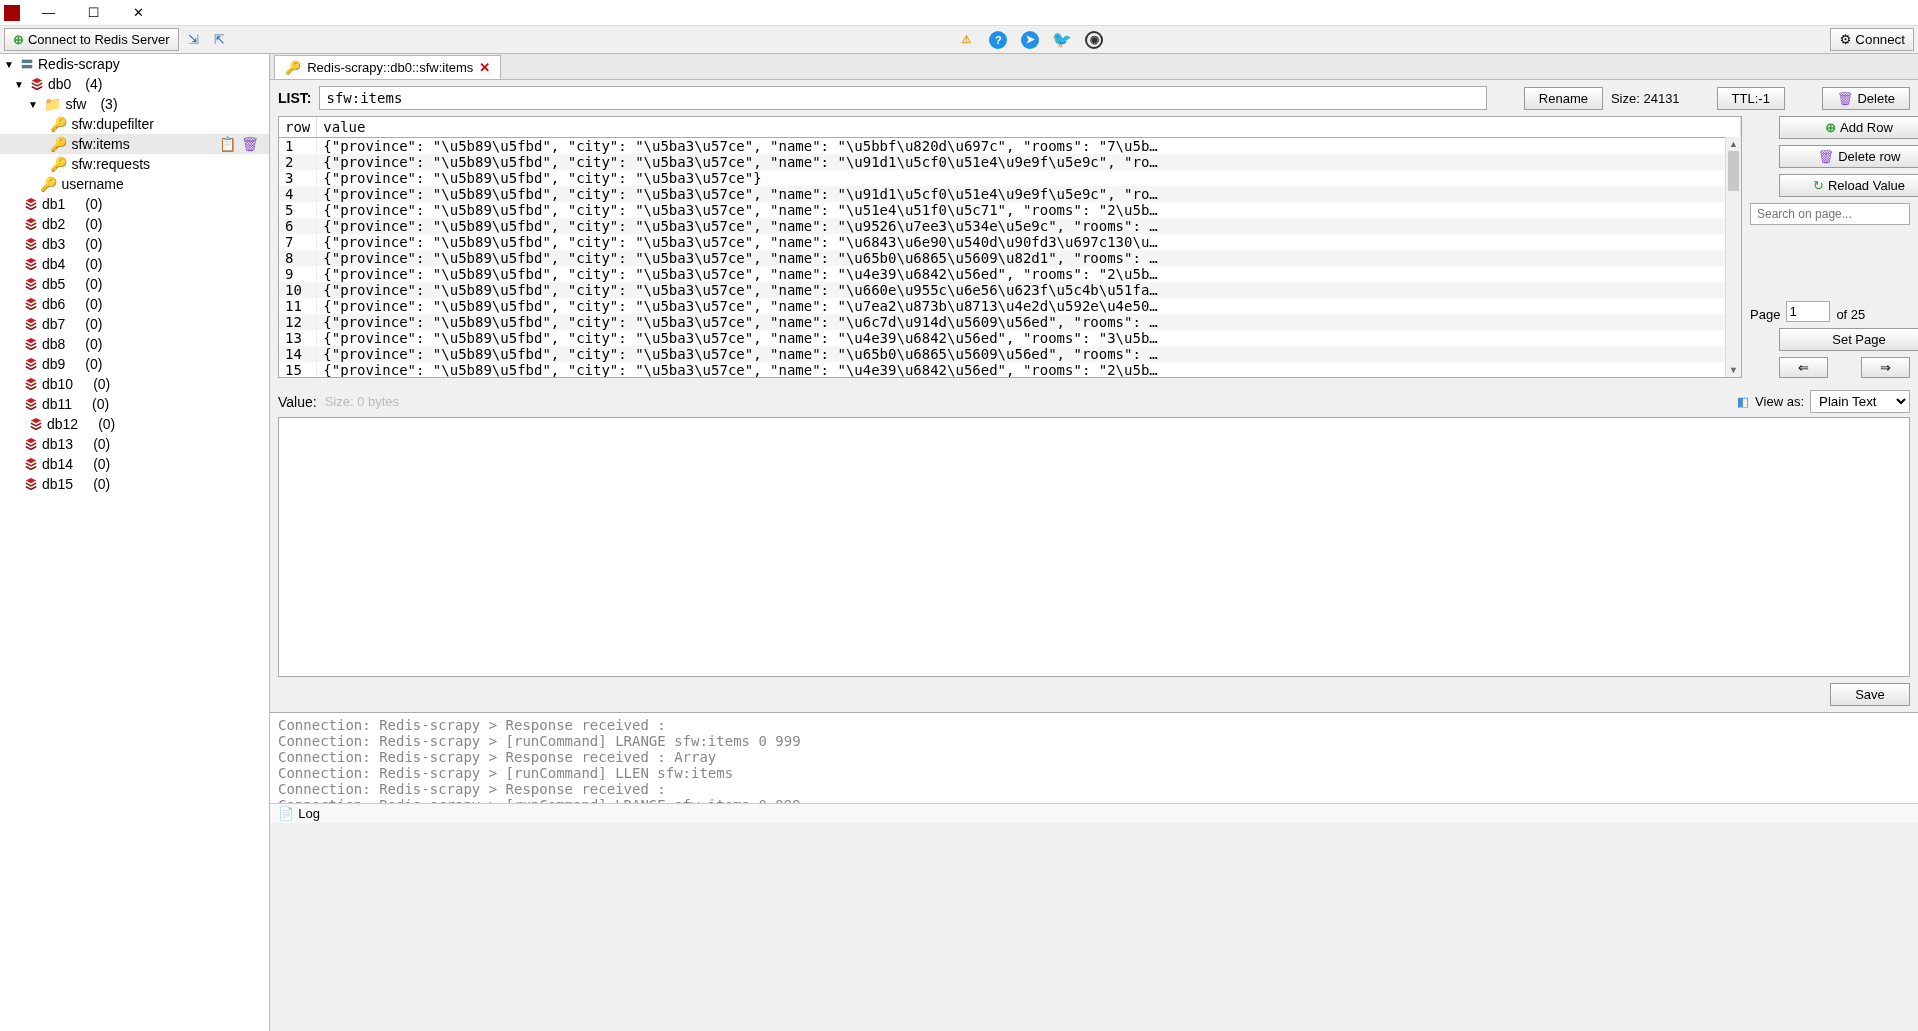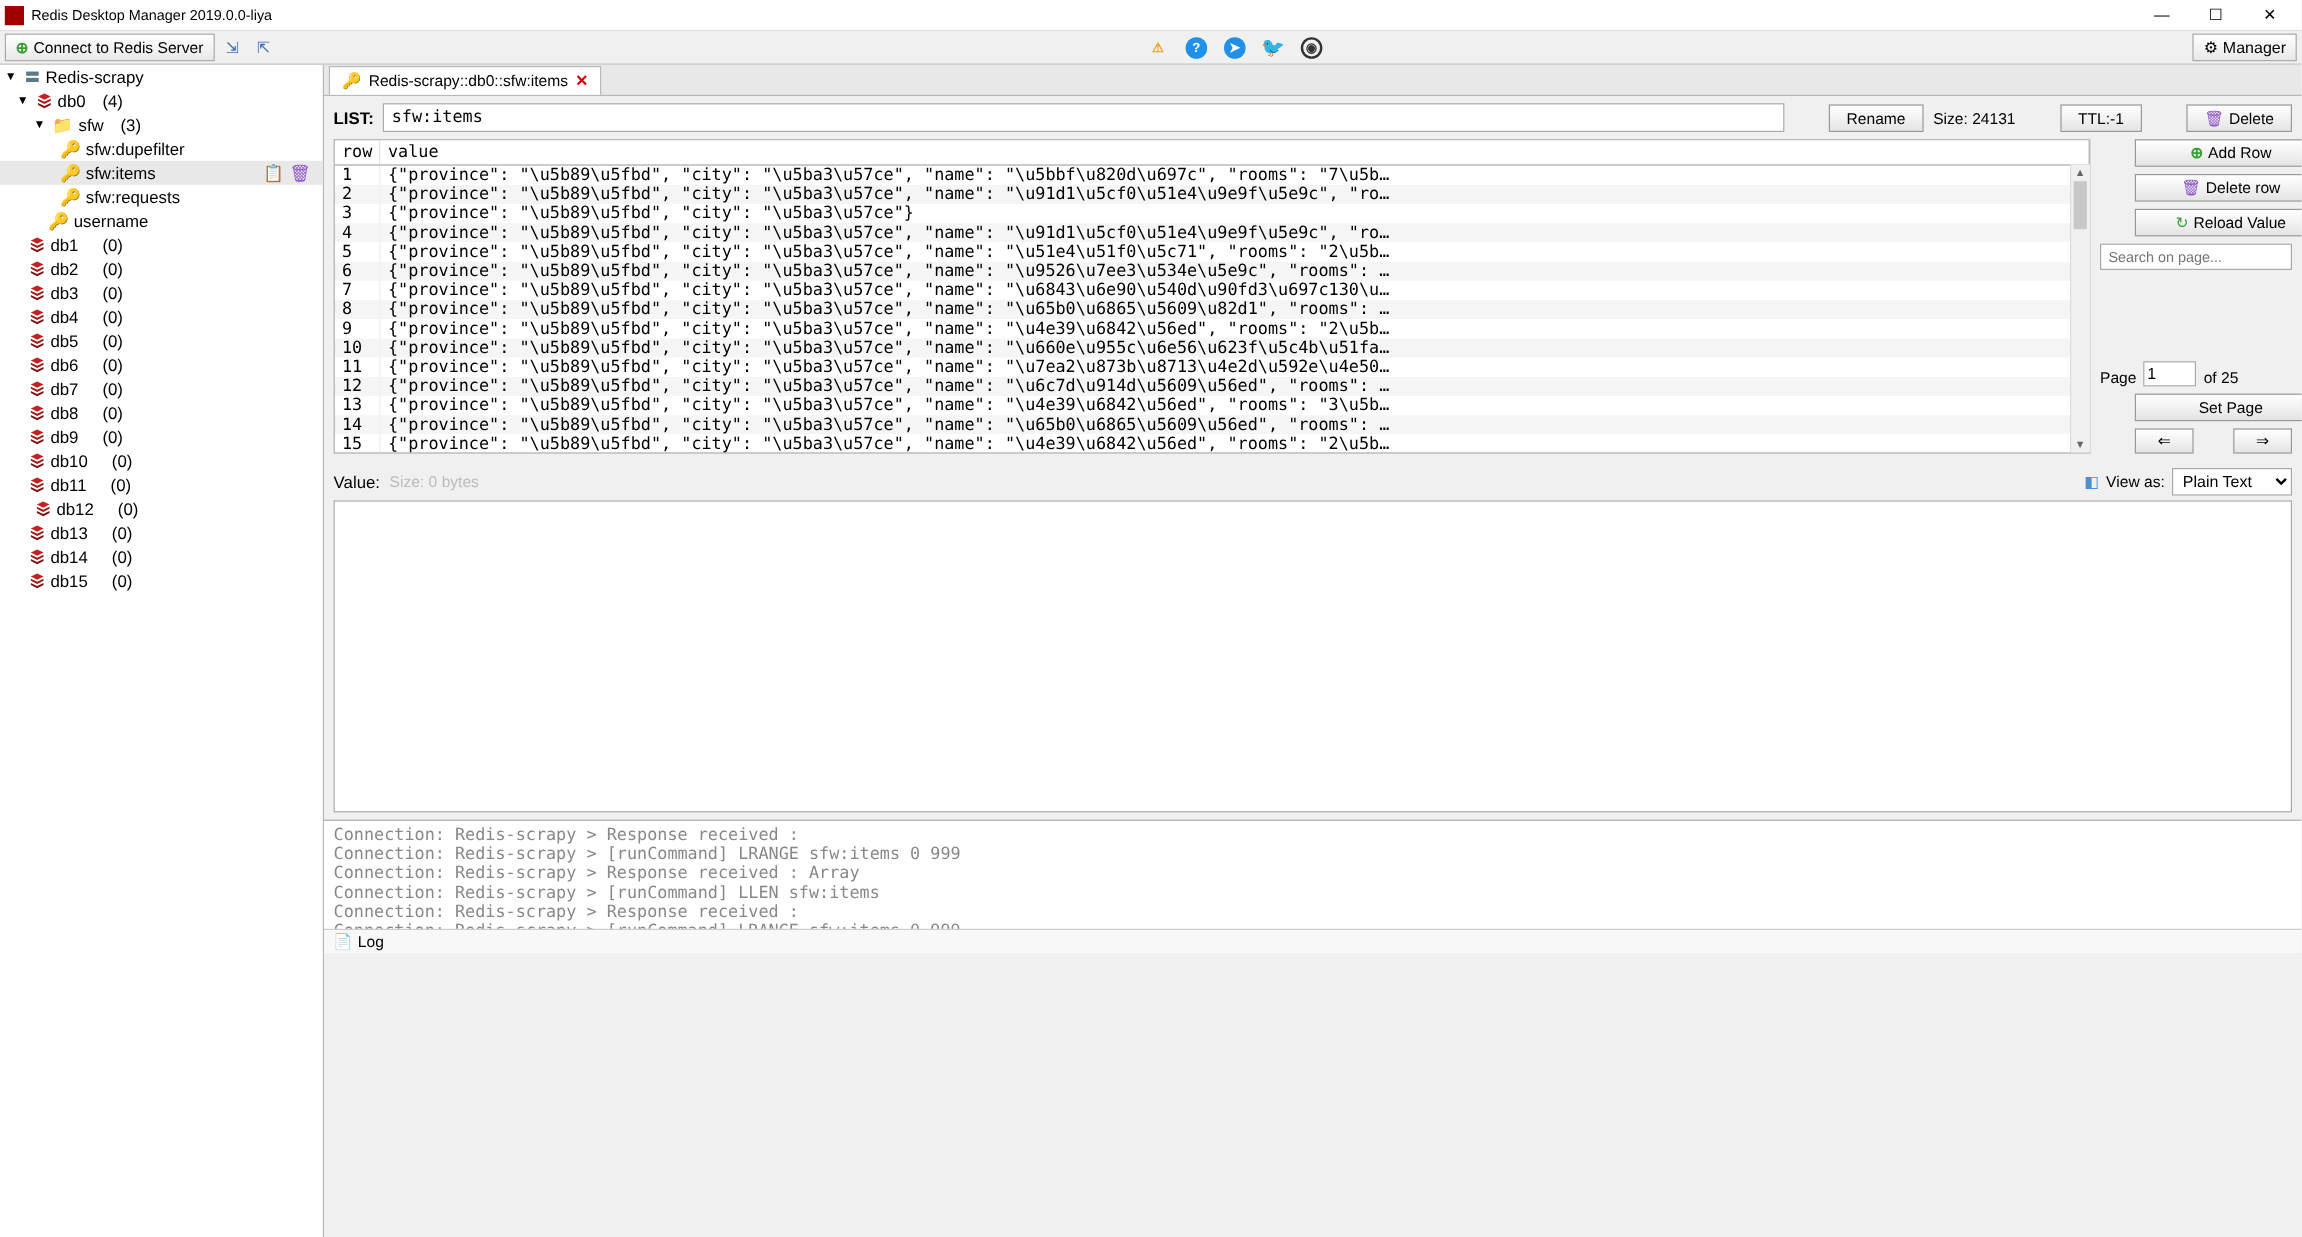--- a/index.html
+++ b/index.html
@@ -65,21 +65,20 @@
 .reload { color: #3a9d3a; }
 .scrollbar-v { position: absolute; right: 0; top: 20px; bottom: 0; width: 16px; background: #f0f0f0; border-left: 1px solid #ddd; }
 .scroll-thumb { position: absolute; left: 2px; right: 2px; top: 14px; height: 40px; background: #c8c8c8; }
 .scroll-arrow { position: absolute; left: 0; right: 0; height: 14px; display: flex; align-items: center; justify-content: center; font-size: 9px; color: #666; }
 </style>
 </head>
 <body>
 
 <div class="titlebar">
   <span class="titlebar-icon"></span>
-  <span class="titlebar-text">Redis Desktop Manager 2019.0.0-liya</span>
   <div class="titlebar-controls">
     <div class="titlebar-btn">—</div>
     <div class="titlebar-btn">☐</div>
     <div class="titlebar-btn close">✕</div>
   </div>
 </div>
 
 <div class="toolbar">
   <button class="toolbar-btn">
     <span class="green-plus">⊕</span>
@@ -89,21 +88,21 @@
   <div class="toolbar-btn-icon" style="color:#3a6ea5">⇱</div>
   <div class="toolbar-center">
     <span class="circle-icon" style="color:#f0a020">⚠</span>
     <span class="circle-icon" style="background:#2090e8;color:#fff">?</span>
     <span class="circle-icon" style="background:#2090e8;color:#fff">➤</span>
     <span class="circle-icon" style="color:#2090e8;font-size:16px">🐦</span>
     <span class="circle-icon" style="border:2px solid #333;color:#333">◉</span>
   </div>
   <button class="settings-btn">
     <span>⚙</span>
-    <span>Manager</span>
+    <span>Connect</span>
   </button>
 </div>
 
 <div class="main">
   <div class="sidebar">
     <div class="tree-item">
       <span class="tree-toggle">▼</span>
       <span class="redis-icon"><svg viewBox="0 0 16 16">
             <rect x="2" y="3" width="12" height="4" fill="#5a7a8a"></rect>
             <rect x="2" y="9" width="12" height="4" fill="#5a7a8a"></rect>
@@ -417,20 +416,23 @@
         <span class="value-label">Value:</span>
         <span class="value-size">Size: 0 bytes</span>
         <div class="value-right">
           <span style="color:#4a90d0">◧</span>
           <span>View as:</span>
           <select class="view-select"><option>Plain Text</option></select>
         </div>
       </div>
       <div class="value-box"></div>
     </div>
+    <div class="save-row">
+      <button class="btn" style="width:80px">Save</button>
+    </div>
 
     <div class="log-area">
       <div class="log-content" id="log-lines">
           <div class="log-line">Connection: Redis-scrapy &gt; Response received :</div>
           <div class="log-line">Connection: Redis-scrapy &gt; [runCommand] LRANGE sfw:items 0 999</div>
           <div class="log-line">Connection: Redis-scrapy &gt; Response received : Array</div>
           <div class="log-line">Connection: Redis-scrapy &gt; [runCommand] LLEN sfw:items</div>
           <div class="log-line">Connection: Redis-scrapy &gt; Response received :</div>
           <div class="log-line">Connection: Redis-scrapy &gt; [runCommand] LRANGE sfw:items 0 999</div>
         </div>

